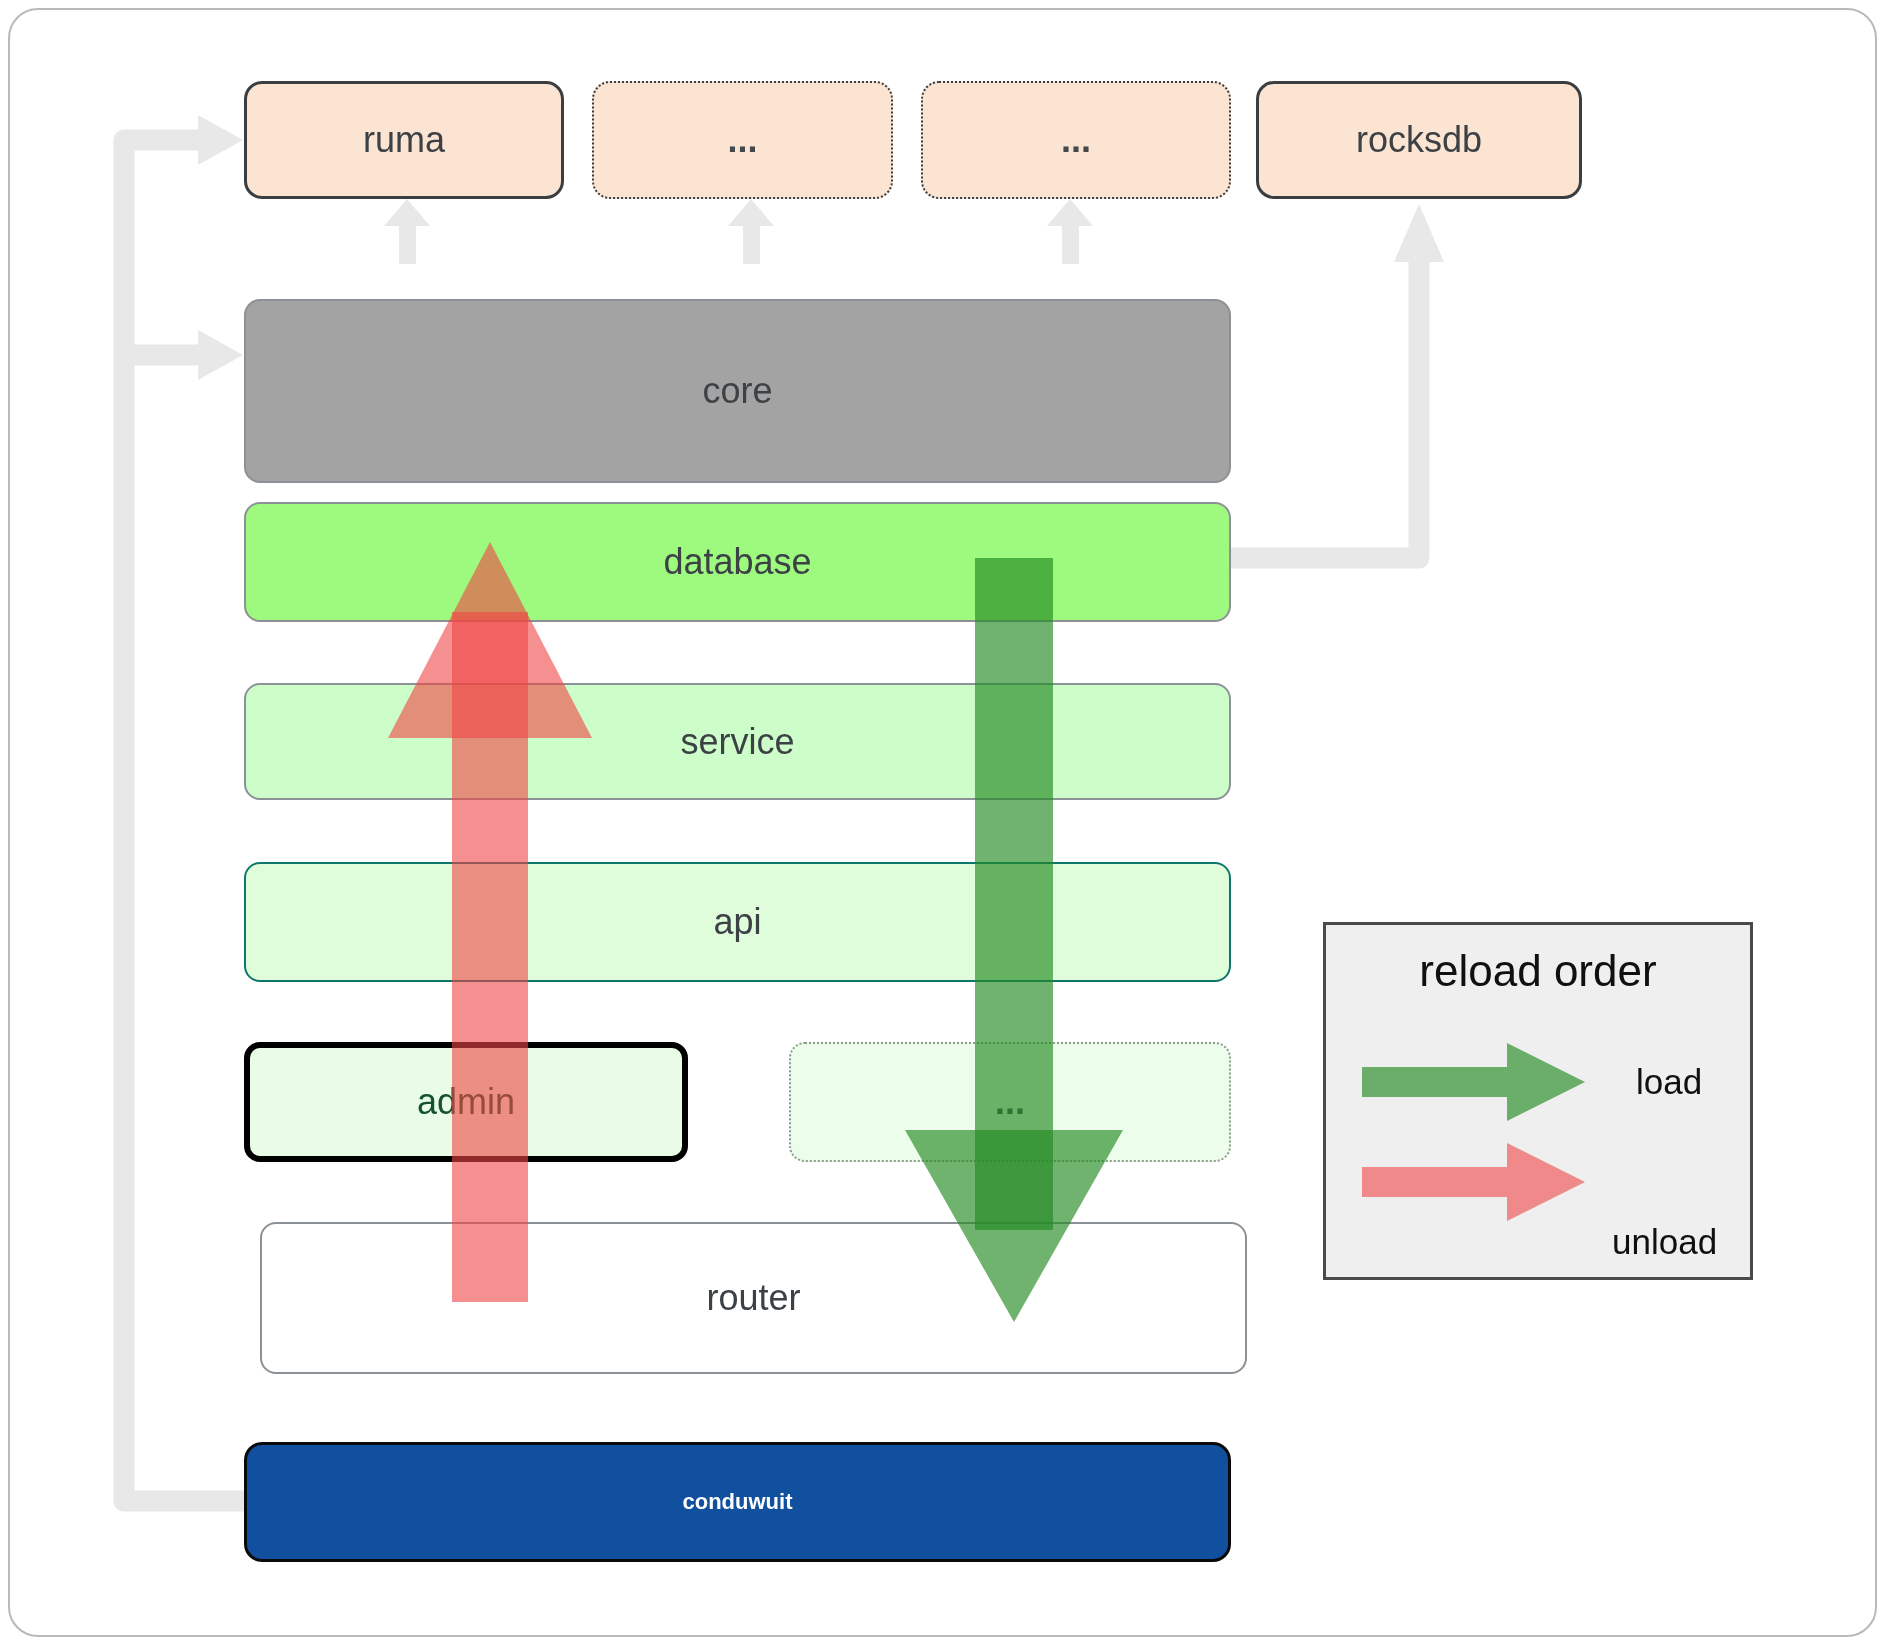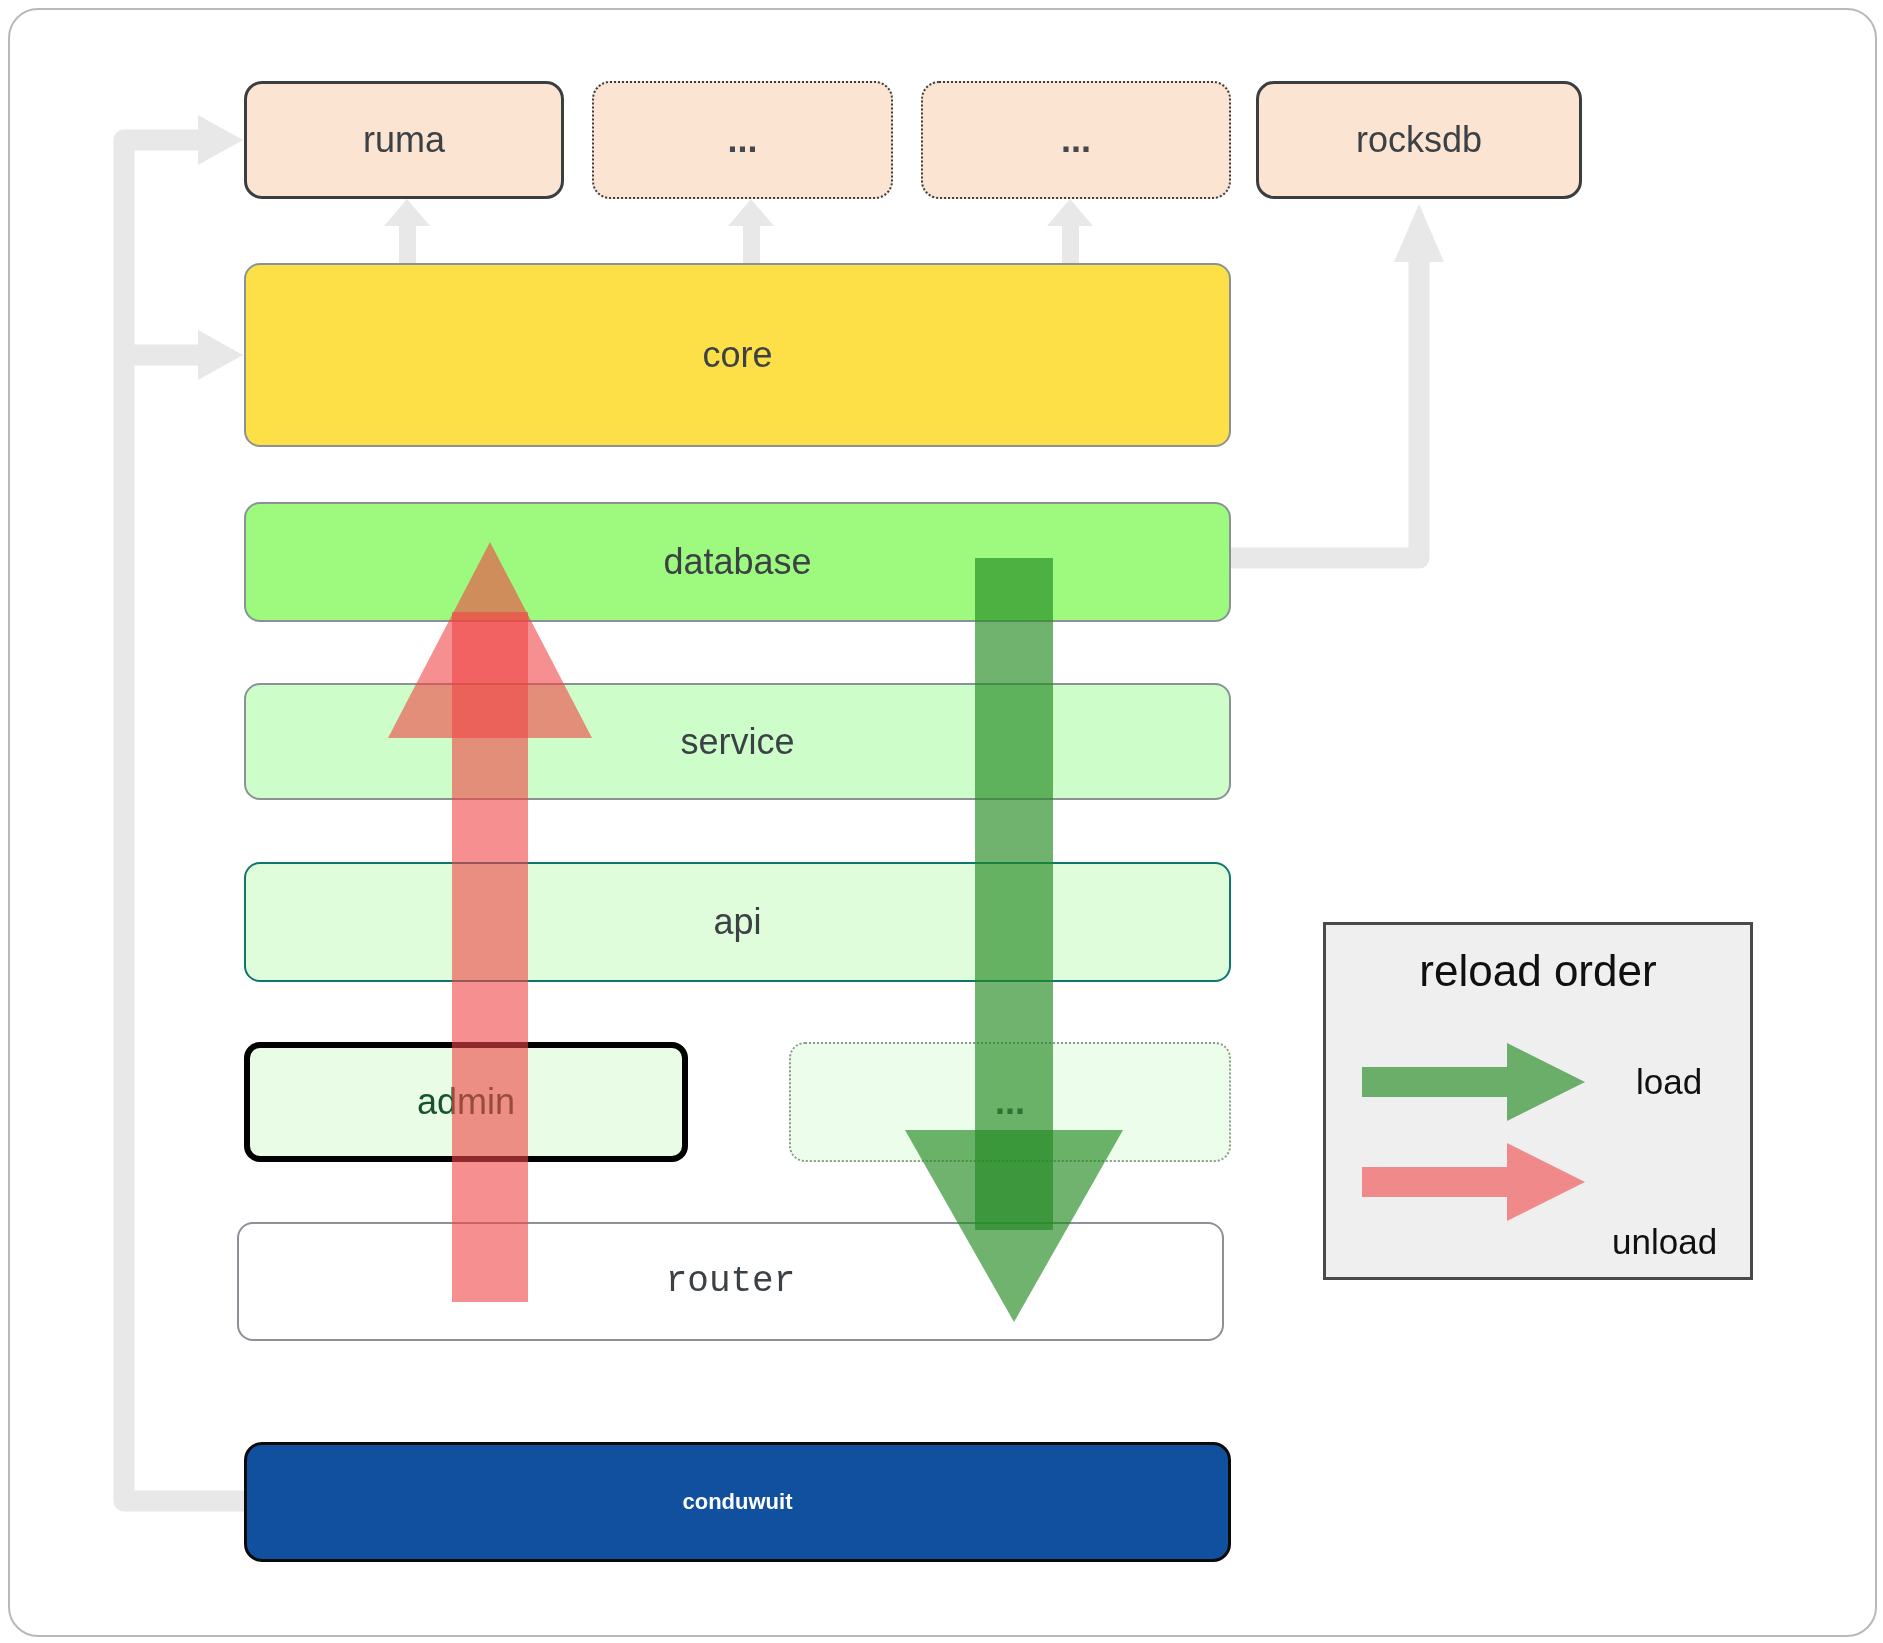--- a/index.html
+++ b/index.html
@@ -13,40 +13,40 @@
   }
   svg.layer{position:absolute;left:0;top:0;pointer-events:none;}
   .node{
     position:absolute;box-sizing:border-box;display:flex;align-items:center;justify-content:center;
     font-size:36px;color:#3c4146;border-radius:16px;
   }
   .node .lbl{white-space:nowrap;}
   .peach-solid{background:#fce4d2;border:3px solid #3b3e41;border-radius:18px;}
   .peach-dotted{background:#fce4d2;border:2px dotted #3b3e41;border-radius:18px;}
   .dots{font-weight:bold;color:#45494d;}
-  #node-core{background:#fde047;border:2px solid #8b9196;}
+  #node-core{background:#a3a3a3;border:2px solid #8b9196;margin-top:36px;}
   #node-database{background:#9efa7e;border:2px solid #8b9196;}
   #node-service{background:#cdfdc9;border:2px solid #8b9196;}
   #node-api{background:#dffcdb;border:2px solid #0f766e;}
   #node-admin{background:#e9fce6;border:6px solid #000000;color:#14532d;}
   #node-admin-dots{background:#edfdeb;border:2px dotted #8d9b8d;color:#3f5a42;}
   #node-router{background:#ffffff;border:2px solid #8b9196;}
   #node-conduwuit{background:#11509e;border:3px solid #0a0a0a;color:#ffffff;font-weight:bold;font-size:22px;border-radius:18px;}
 
   #node-ruma{left:244px;top:81px;width:320px;height:118px;}
   #node-dots-top-1{left:592px;top:81px;width:301px;height:118px;}
   #node-dots-top-2{left:921px;top:81px;width:310px;height:118px;}
   #node-rocksdb{left:1256px;top:81px;width:326px;height:118px;}
   #node-core{left:244px;top:263px;width:987px;height:184px;}
   #node-database{left:244px;top:502px;width:987px;height:120px;}
   #node-service{left:244px;top:683px;width:987px;height:117px;}
   #node-api{left:244px;top:862px;width:987px;height:120px;}
   #node-admin{left:244px;top:1042px;width:444px;height:120px;}
   #node-admin-dots{left:789px;top:1042px;width:442px;height:120px;}
-  #node-router{left:237px;top:1222px;width:987px;height:119px;font-family:Liberation Mono, monospace;}
+  #node-router{left:260px;top:1222px;width:987px;height:152px;}
   #node-conduwuit{left:244px;top:1442px;width:987px;height:120px;}
 
   #legend{
     position:absolute;left:1323px;top:922px;width:430px;height:358px;box-sizing:border-box;
     background:#efefef;border:3px solid #4a4a4a;
   }
   #legend-title{
     position:absolute;left:1323px;top:946px;width:430px;text-align:center;
     font-size:44px;color:#101010;
   }

